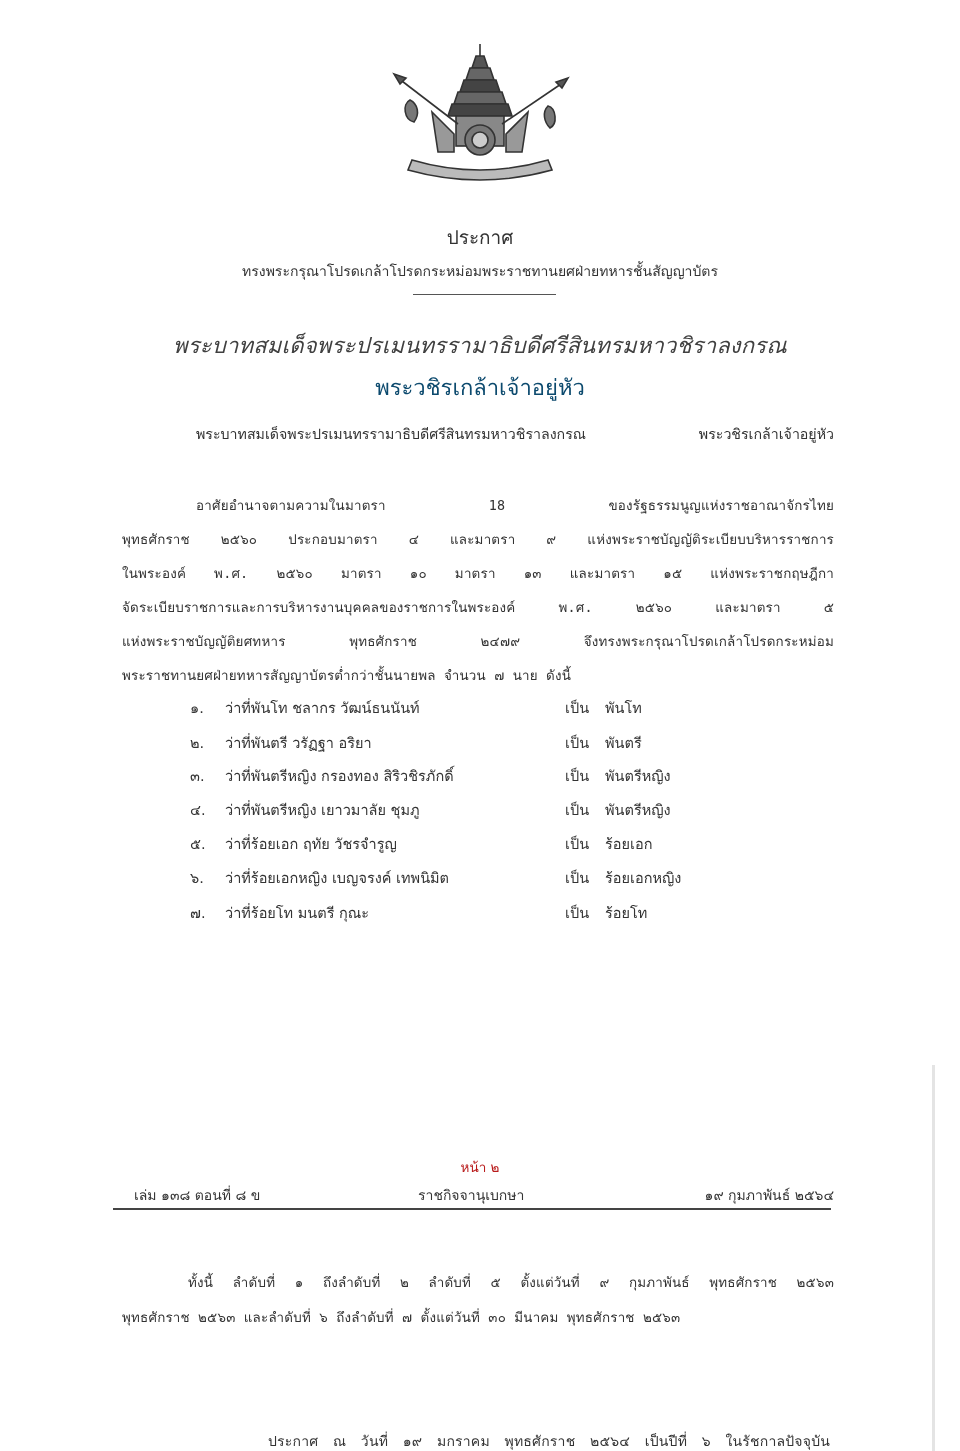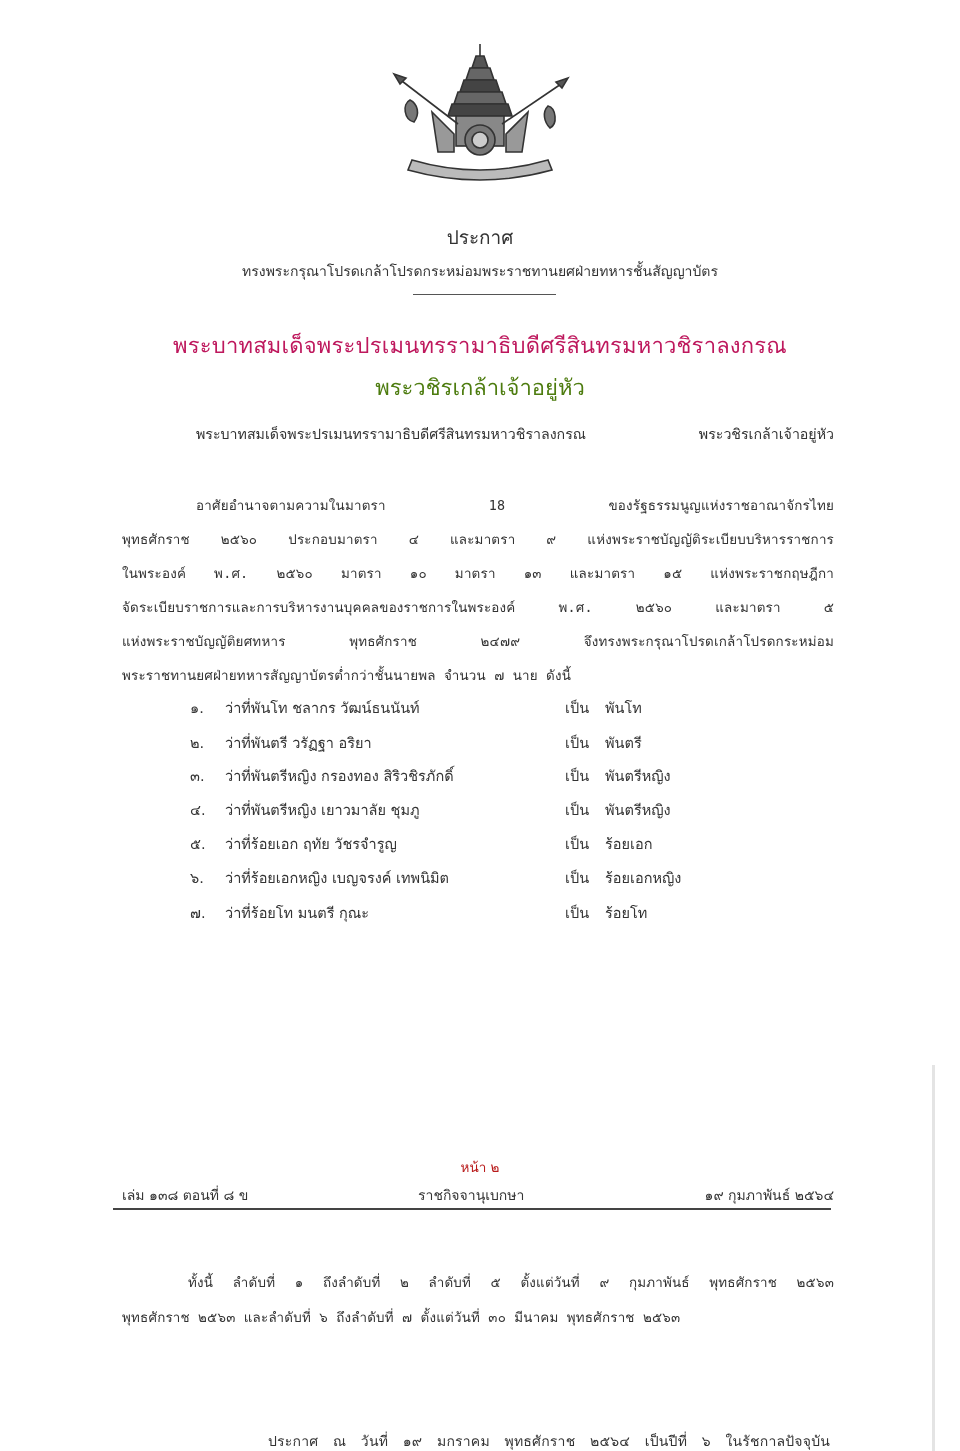--- a/index.html
+++ b/index.html
@@ -11,38 +11,38 @@
   .page { position: absolute; left: 0; top: 0; width: 960px; height: 1167px; }
 
   
   .emblem { position: absolute; left: 388px; top: 42px; width: 185px; height: 145px; }
 
   .center { position: absolute; left: 0; width: 960px; text-align: center; white-space: nowrap; }
   .title { top: 222px; font-size: 19px; color: #333; }
   .subtitle { top: 260px; font-size: 14px; color: #333; }
   .short-rule { position: absolute; left: 413px; top: 294px; width: 143px; height: 1px; background: #555; }
 
-  .king-name { top: 328px; font-size: 22px; color: #be185d; letter-spacing: 0.2px; }
-  .king-name-2 { top: 370px; font-size: 22px; color: #4d7c0f; }
+  .king-name { top: 328px; font-size: 22px; color: #404040; letter-spacing: 0.2px; font-style: italic; }
+  .king-name-2 { top: 370px; font-size: 22px; color: #0c4a6e; }
 
   .line { position: absolute; white-space: nowrap; font-size: 14.2px; color: #333; }
   .justify { left: 122px; width: 712px; text-align: justify; text-align-last: justify; }
   .indent { left: 196px; width: 638px; text-align: justify; text-align-last: justify; }
 
   .mono { font-family: "DejaVu Sans Mono", "Liberation Mono", monospace; font-size: 13.4px; letter-spacing: 0.2px; }
 
   .list-item { position: absolute; left: 190px; width: 540px; height: 28px; font-size: 14.5px; color: #333; white-space: nowrap; }
   .list-item .num { position: absolute; left: 0; top: 0; }
   .list-item .who { position: absolute; left: 35px; top: 0; }
   .list-item .as { position: absolute; left: 375px; top: 0; }
   .list-item .rank { position: absolute; left: 415px; top: 0; text-align: right; }
 
   .pg-no { top: 1156px; font-size: 13.5px; color: #b91c1c; }
   .footer-row { position: absolute; left: 122px; width: 712px; top: 1184px; height: 22px; font-size: 14px; color: #333; white-space: nowrap; }
-  .footer-row .l { position: absolute; left: 0; text-align: center; }
+  .footer-row .l { position: absolute; left: 12px; text-align: center; }
   .footer-row .c { position: absolute; left: 296px; }
   .footer-row .r { position: absolute; right: 0; }
   .footer-rule { position: absolute; left: 113px; top: 1208px; width: 718px; height: 2px; background: #444; }
 
   .sig { position: absolute; left: 268px; width: 562px; top: 1430px; font-size: 14px; color: #333; white-space: nowrap; text-align: justify; text-align-last: justify; }
 
   .edge-line { position: absolute; left: 932px; top: 1065px; width: 3px; height: 386px; background: #e4e4e4; }
 </style>
 </head>
 <body>

